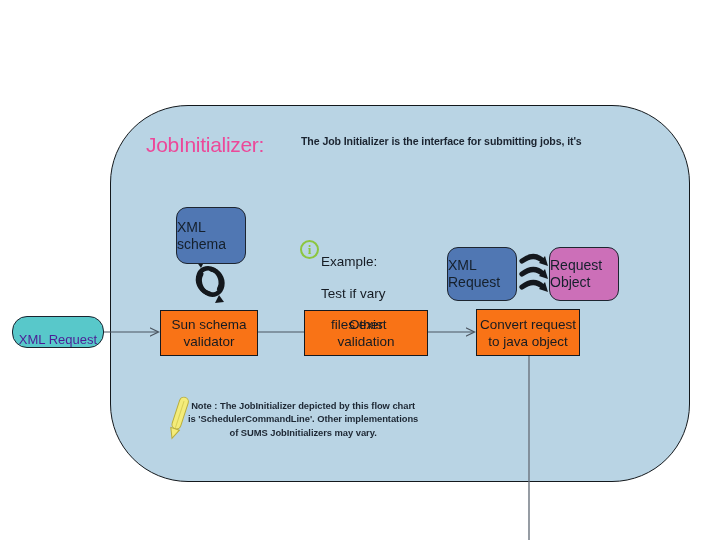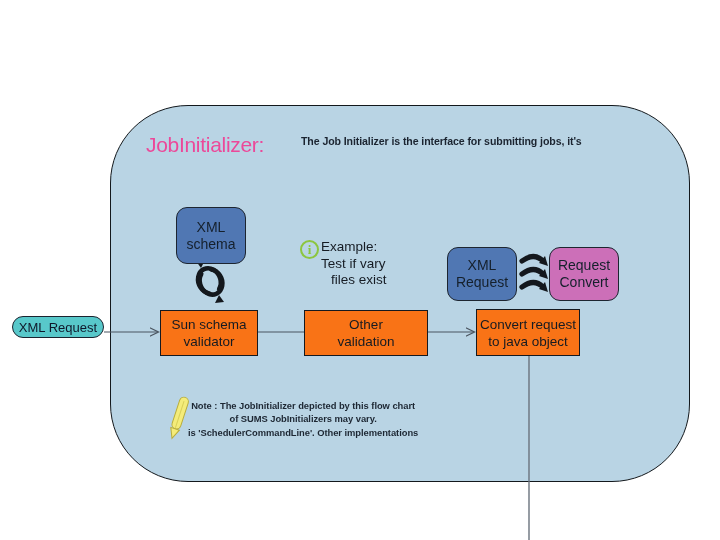--- a/index.html
+++ b/index.html
@@ -59,21 +59,21 @@
   .title-desc div { white-space: nowrap; margin-left: 33px; }
 
   
   .ent {
     position: absolute;
     border: 1.4px solid #1d2530;
     border-radius: 11px;
     box-sizing: border-box;
     display: flex;
     flex-direction: column;
-    align-items: center;
+    align-items: flex-start;
     justify-content: center;
     color: #15202c;
     font-size: 14px;
     line-height: 17px;
     text-align: center;
   }
   .ent span { white-space: nowrap; }
 
   .ent-xml-schema {
     left: 176px; top: 207px;
@@ -109,30 +109,30 @@
   .proc span { white-space: nowrap; }
 
   .proc-sun   { left: 160px; top: 310px; width: 98px;  height: 46px; }
   .proc-other { left: 304px; top: 310px; width: 124px; height: 46px; }
   .proc-conv  { left: 476px; top: 309px; width: 104px; height: 47px; }
 
   
   .capsule {
     position: absolute;
     left: 12px; top: 316px;
-    width: 92px; height: 22px;
+    width: 92px; height: 32px;
     background: #58c8ca;
     border: 1.5px solid #1b2430;
     border-radius: 15px;
     box-sizing: border-box;
     display: flex;
-    align-items: center;
+    align-items: flex-end;
     justify-content: center;
     font-size: 13px;
-    color: #0f172a;
+    color: #4c1d95;
     white-space: nowrap;
   }
 
   
   .wires {
     position: absolute;
     left: 0; top: 0;
     width: 720px; height: 540px;
     pointer-events: none;
   }
@@ -157,21 +157,21 @@
     font-family: "Liberation Serif", serif;
     margin-top: 1px;
     flex: none;
   }
   .example-text {
     font-size: 13.5px;
     line-height: 16.5px;
     color: #161c24;
     margin-left: 2px;
   }
-  .example-text div { white-space: nowrap; }
+  .example-text div { white-space: nowrap; margin-top: 15px; }
   .example-text .ln2, .example-text .ln3 { text-align: left; }
   .example-text .ln3 { padding-left: 10px; }
 
   
   .note {
     position: absolute;
     left: 180px; top: 395px;
     display: flex;
     align-items: flex-start;
     text-align: center;
@@ -244,21 +244,21 @@
     <span>schema</span>
   </div>
 
   <div class="ent ent-xml-request">
     <span>XML</span>
     <span>Request</span>
   </div>
 
   <div class="ent ent-request-object">
     <span>Request</span>
-    <span>Convert</span>
+    <span>Object</span>
   </div>
 
   <div class="proc proc-sun">
     <span>Sun schema</span>
     <span>validator</span>
   </div>
 
   <div class="proc proc-other">
     <span>Other</span>
     <span>validation</span>
@@ -278,18 +278,18 @@
     <div class="example-text">
       <div>Example:</div>
       <div class="ln2">Test if vary</div>
       <div class="ln3">files exist</div>
     </div>
   </div>
 
   <div class="note">
     <div class="note-text">
       <div>Note : The JobInitializer depicted by this flow chart</div>
+      <div>is 'SchedulerCommandLine'. Other implementations</div>
       <div>of SUMS JobInitializers may vary.</div>
-      <div>is 'SchedulerCommandLine'. Other implementations</div>
     </div>
   </div>
 
 </div>
 
 </body></html>

